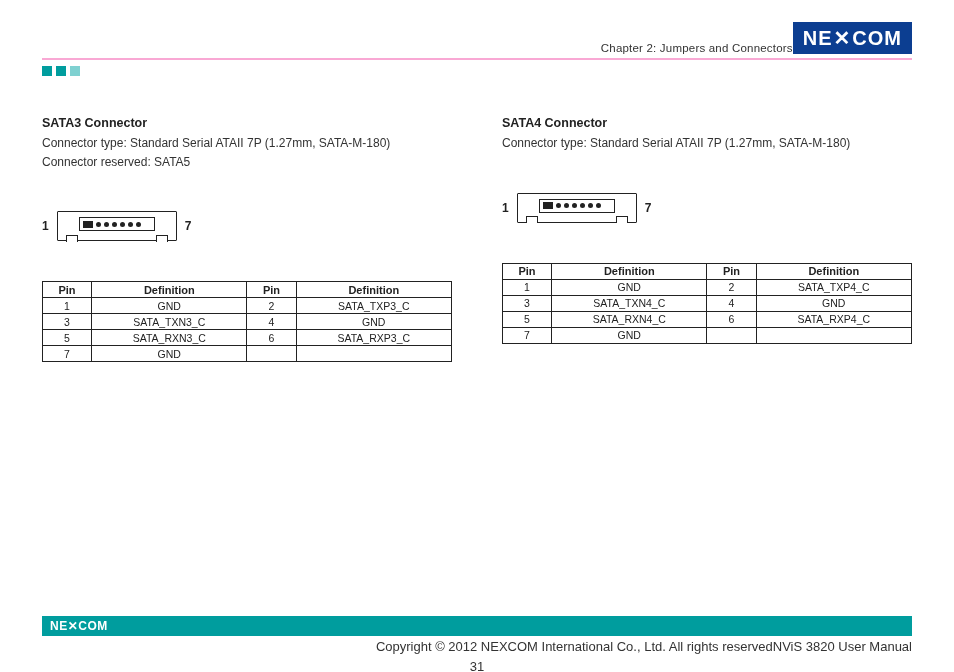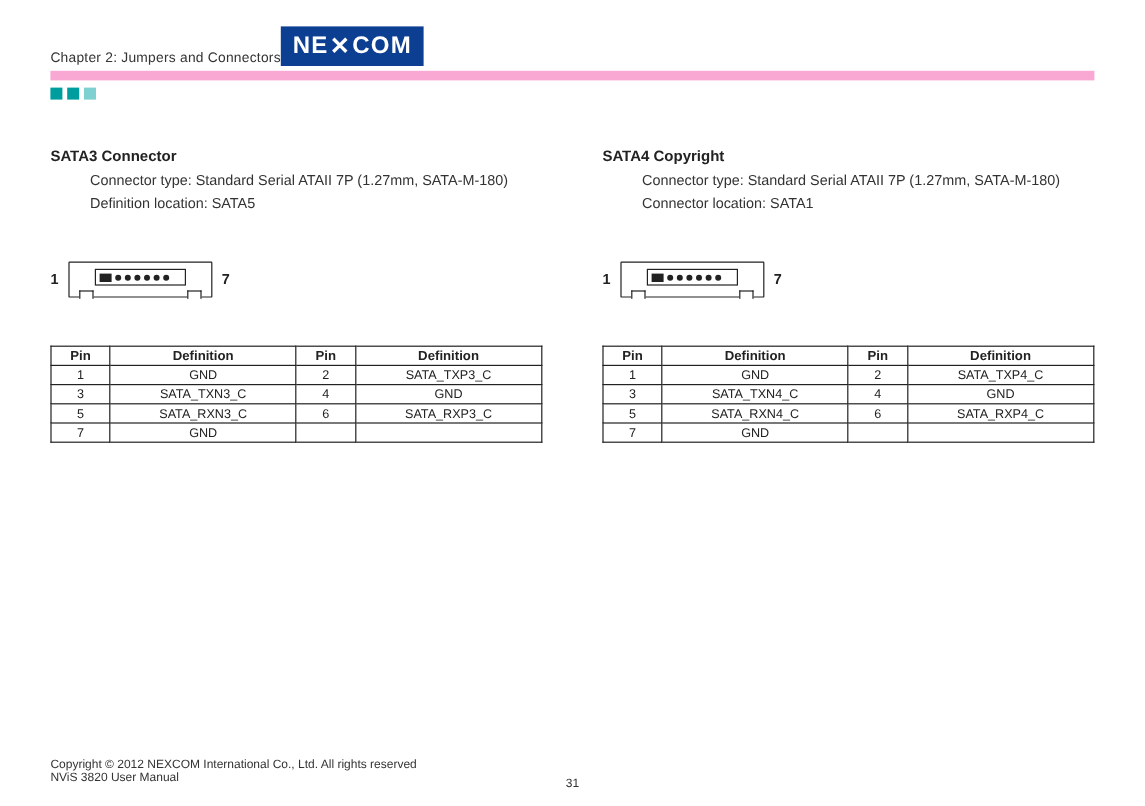--- a/index.html
+++ b/index.html
@@ -8,23 +8,23 @@
     background: #fff;
     color: #222;
     width: 954px;
     height: 672px;
     position: relative;
     padding: 22px 42px 18px 42px;
     font-size: 12px;
   }
   .header {
     display: flex;
-    justify-content: flex-start;
+    justify-content: flex-end;
     align-items: flex-end;
-    border-bottom: 8px solid #f9a8d4;
+    border-bottom: 2px solid #f9a8d4;
     padding-bottom: 2px;
   }
   .chapter-title {
     font-size: 11.5px;
     color: #333;
     letter-spacing: 0.2px;
     padding-bottom: 2px;
   }
   .logo-box {
     background: #0c3e91;
@@ -59,21 +59,20 @@
   .col { flex: 1; }
   .sec-title {
     font-weight: 700;
     font-size: 12.5px;
     margin-bottom: 4px;
   }
   .sec-line {
     font-size: 12px;
     color: #333;
     line-height: 1.55;
-    margin-left: 33px;
   }
 
   .connector-fig {
     margin: 40px 0 40px 0;
     display: flex;
     align-items: center;
     gap: 8px;
   }
   .pin-label { font-size: 12px; font-weight: 600; }
   .conn {
@@ -151,25 +150,24 @@
   }
   .footer-logo {
     color: #fff;
     font-weight: 700;
     font-family: Arial, sans-serif;
     font-size: 12px;
     letter-spacing: 0.5px;
   }
   .footer-meta {
     display: flex;
-    justify-content: center;
-    font-size: 10px;
+    justify-content: flex-end;
+    font-size: 13px;
     color: #333;
     margin-top: 3px;
-    flex-direction: column;
   }
   .page-num {
     position: absolute;
     left: 50%;
     transform: translateX(-50%);
     margin-top: 20px;
   }
 </style>
 </head>
 <body>
@@ -188,21 +186,21 @@
   <span></span>
     <span></span>
     <span></span>
 </div>
 
 <div class="content">
 
   <div class="col">
     <div class="sec-title">SATA3 Connector</div>
     <div class="sec-line">Connector type: Standard Serial ATAII 7P (1.27mm, SATA-M-180)</div>
-    <div class="sec-line">Definition location: SATA5</div>
+    <div class="sec-line">Connector reserved: SATA5</div>
 
     <div class="connector-fig">
       <span class="pin-label">1</span>
       <div class="conn">
         <div class="conn-outer"></div>
         <div class="conn-inner">
           <div class="slot"></div>
           <div class="dot"></div>
             <div class="dot"></div>
             <div class="dot"></div>
@@ -252,23 +250,22 @@
           <td>7</td>
           <td>GND</td>
           <td></td>
           <td></td>
         </tr>
       </tbody>
     </table>
   </div>
 
   <div class="col">
-    <div class="sec-title">SATA4 Copyright</div>
+    <div class="sec-title">SATA4 Connector</div>
     <div class="sec-line">Connector type: Standard Serial ATAII 7P (1.27mm, SATA-M-180)</div>
-    <div class="sec-line">Connector location: SATA1</div>
 
     <div class="connector-fig">
       <span class="pin-label">1</span>
       <div class="conn">
         <div class="conn-outer"></div>
         <div class="conn-inner">
           <div class="slot"></div>
           <div class="dot"></div>
             <div class="dot"></div>
             <div class="dot"></div>
@@ -320,18 +317,23 @@
           <td></td>
           <td></td>
         </tr>
       </tbody>
     </table>
   </div>
 
 </div>
 
 <div class="footer">
+  <div class="footer-bar">
+    <span class="footer-logo">
+      <span>NE</span><span>✕</span><span>COM</span>
+    </span>
+  </div>
   <div class="footer-meta">
     <span>Copyright © 2012 NEXCOM International Co., Ltd. All rights reserved</span>
     <span class="page-num">31</span>
     <span>NViS 3820 User Manual</span>
   </div>
 </div>
 
 </body></html>

